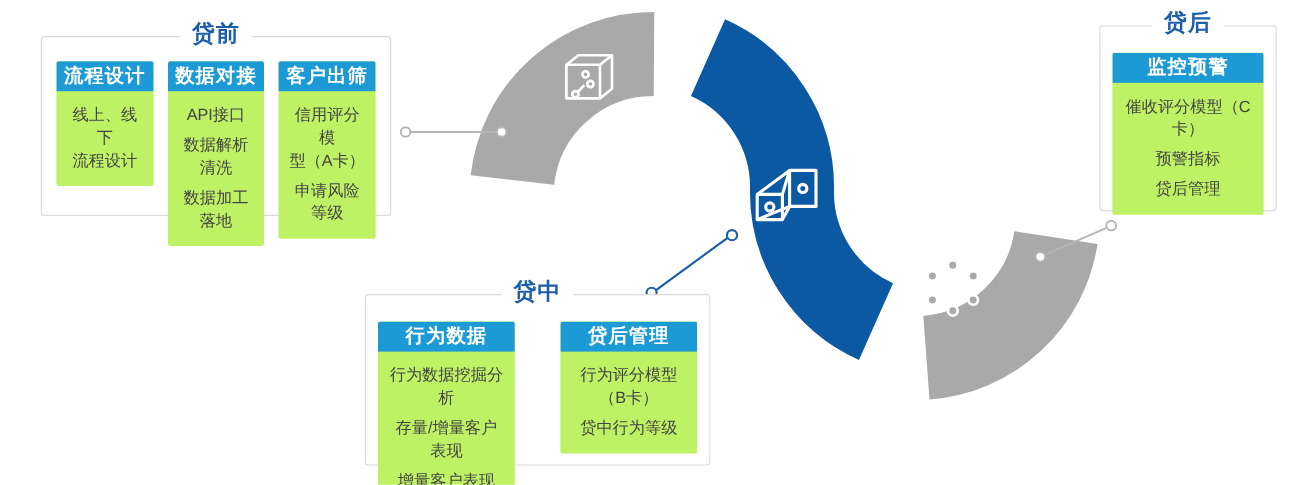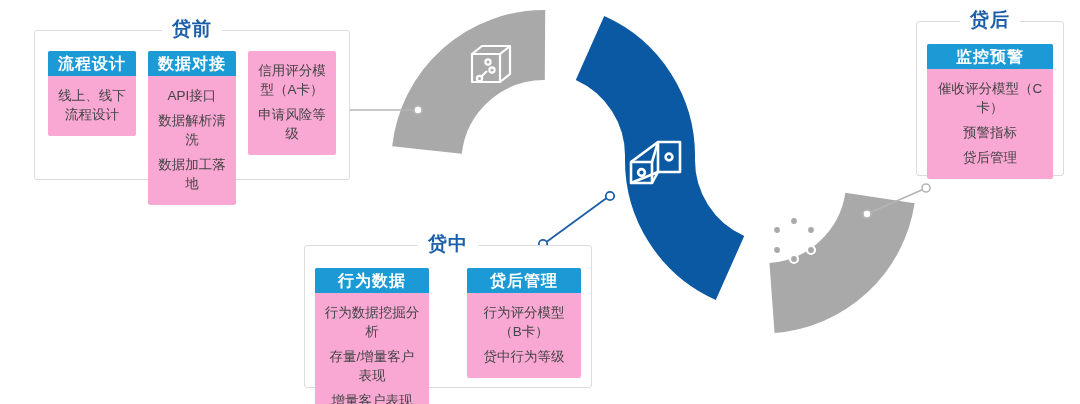--- a/index.html
+++ b/index.html
@@ -43,21 +43,21 @@
     display:flex;
     align-items:flex-start;
     justify-content:center;
     gap:12px;
     padding:20px 12px 14px 12px;
     box-sizing:border-box;
   }
 
   
   .card{
-    background:#f9a8d4;
+    background:#bef264;
     border-radius:2px;
     overflow:hidden;
     box-sizing:border-box;
     display:flex;
     flex-direction:column;
   }
   .card-head{
     background:#1b9ad6;
     color:#ffffff;
     font-size:16px;
@@ -80,21 +80,21 @@
     padding:3px 0;
     white-space:pre-line;
   }
 
   
   .p-pre .card{width:88px;}
   .p-mid .card{width:150px;}
   .p-post .card{width:150px;}
 
   
-  #panel-pre  {left:34px;  top:30px;  width:316px; height:150px;}
+  #panel-pre  {left:34px;  top:30px;  width:292px; height:150px;}
   #panel-mid  {left:304px; top:245px; width:288px; height:143px;}
   #panel-post {left:916px; top:21px;  width:148px; height:155px;}
 
   #panel-post .panel-inner{padding:22px 10px 14px 10px;}
   #panel-mid  .panel-inner{padding:22px 10px 12px 10px;gap:38px;}
 
   
   #connectors{position:absolute;left:0;top:0;width:1080px;height:404px;}
 </style>
 </head>
@@ -199,20 +199,21 @@
       <div class="card">
         <div class="card-head">数据对接</div>
         <div class="card-body">
           <div class="card-line">API接口</div>
           <div class="card-line">数据解析清洗</div>
           <div class="card-line">数据加工落地</div>
         </div>
       </div>
 
       <div class="card">
+        <div class="card-head">客户出筛</div>
         <div class="card-body">
           <div class="card-line">信用评分模
 型（A卡）</div>
           <div class="card-line">申请风险等级</div>
         </div>
       </div>
 
     </div>
   </div>
 

